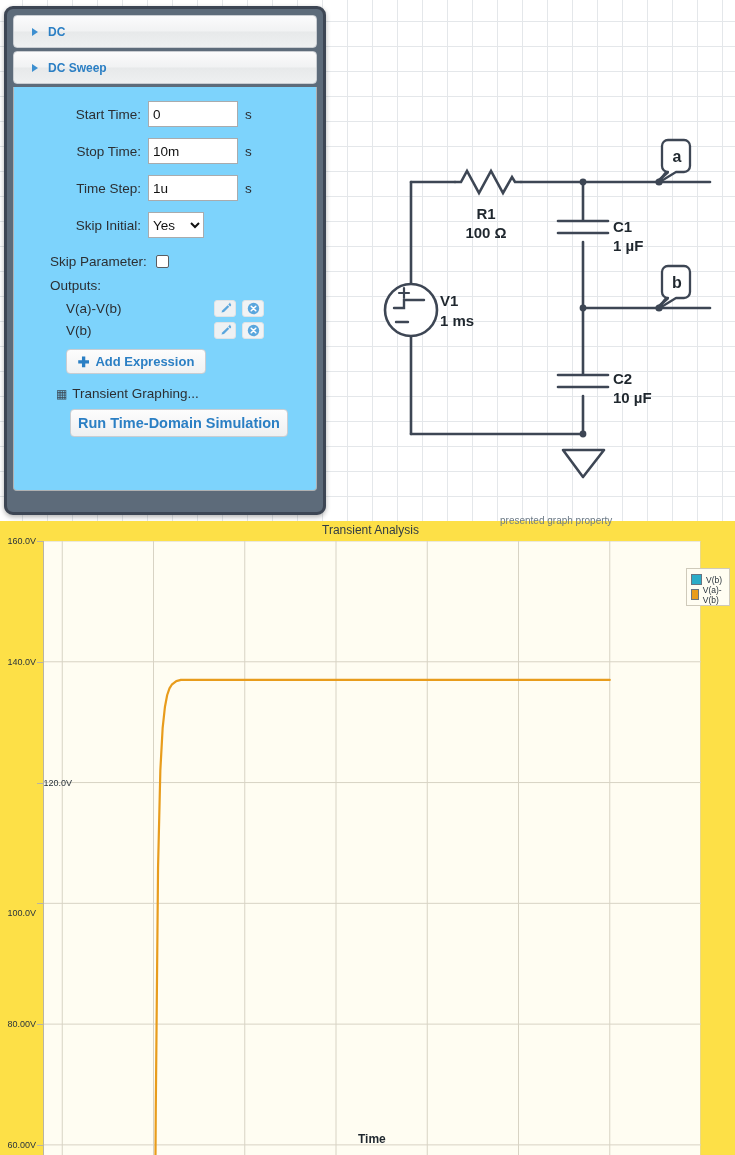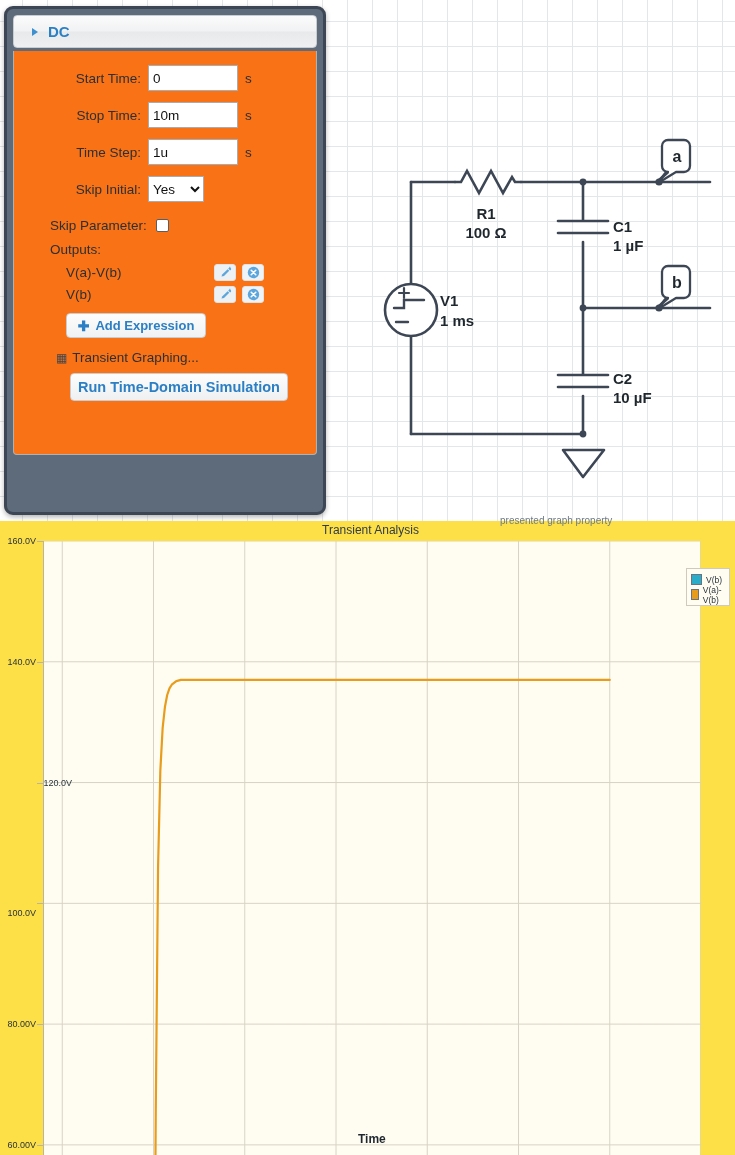--- a/index.html
+++ b/index.html
@@ -32,21 +32,21 @@
     border-radius: 9px;
     padding: 6px;
     box-shadow: 0 2px 5px rgba(0,0,0,0.3);
   }
   .accordion-head {
     height: 33px;
     border: 1px solid #c9cdd2;
     border-radius: 4px;
     display: flex; align-items: center;
     padding-left: 18px;
-    font-size: 15px; font-weight: bold;
+    font-size: 12px; font-weight: bold;
     margin-bottom: 3px;
     cursor: pointer;
   }
   .accordion-head.collapsed {
     background: linear-gradient(to bottom, #fbfbfc 0%, #f1f2f3 48%, #e7e9ea 52%, #eef0f1 100%);
     color: #2b7fc4;
   }
   .accordion-head.expanded {
     background: linear-gradient(to bottom, #9fa4ab 0%, #8c9299 52%, #7f858d 100%);
     color: #ffffff;
@@ -62,21 +62,21 @@
     border-top: 4.5px solid transparent;
     border-bottom: 4.5px solid transparent;
   }
   .tri.down {
     border-top: 6px solid #4b5460;
     border-left: 4.5px solid transparent;
     border-right: 4.5px solid transparent;
     margin-top: 2px;
   }
   .accordion-body {
-    background: #f97316;
+    background: #7dd3fc;
     border: 1px solid #b0b1b2;
     border-top: none;
     border-radius: 0 0 4px 4px;
     height: 404px;
     padding: 14px 0 0 0;
   }
   .frow { display: flex; align-items: center; margin-bottom: 11px; }
   .flabel {
     width: 134px; text-align: right; padding-right: 7px;
     font-size: 13.5px; color: #2c2f33;
@@ -257,20 +257,24 @@
     </svg>
   </div>
 
   <div id="sim-panel">
 
     <div class="accordion-head collapsed">
       <span class="tri right"></span>
       <span>DC</span>
     </div>
 
+    <div class="accordion-head collapsed">
+      <span class="tri right"></span>
+      <span>DC Sweep</span>
+    </div>
 
 
     <div class="accordion-body">
 
       <div class="frow">
         <div class="flabel">Start Time:</div>
         <input class="finput" type="text" value="0" style="">
         <span class="funit">s</span>
       </div>
 

